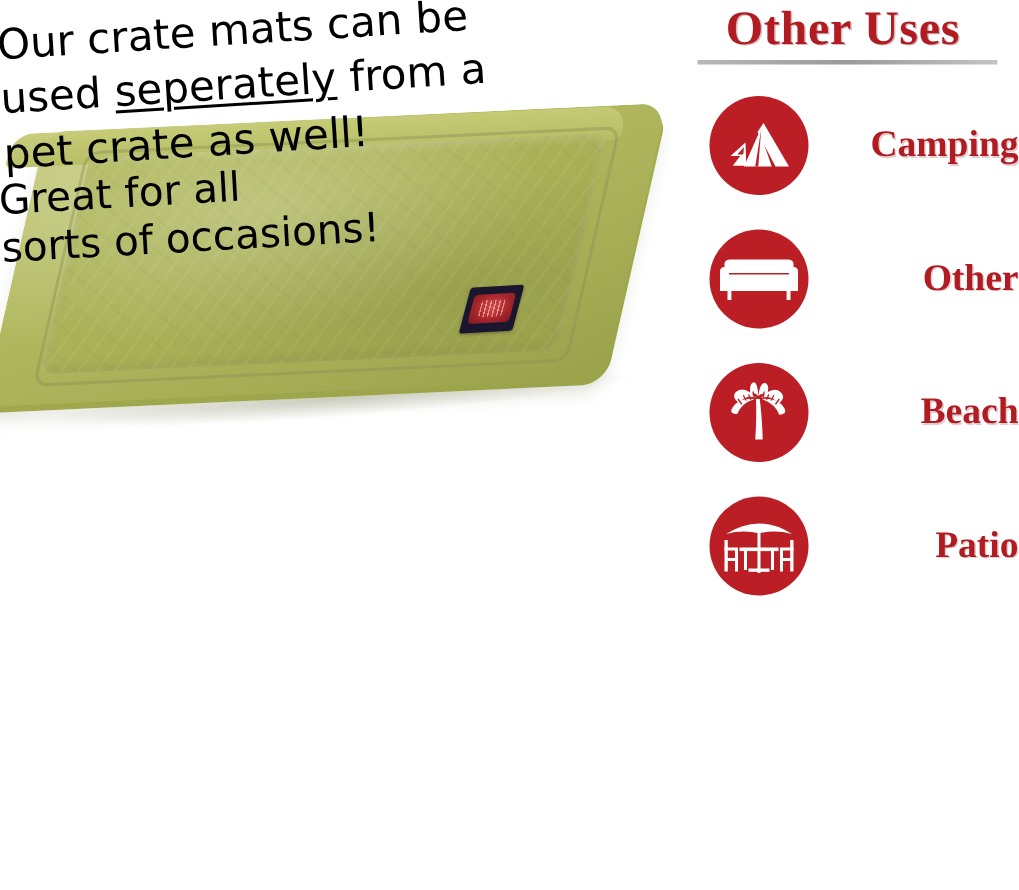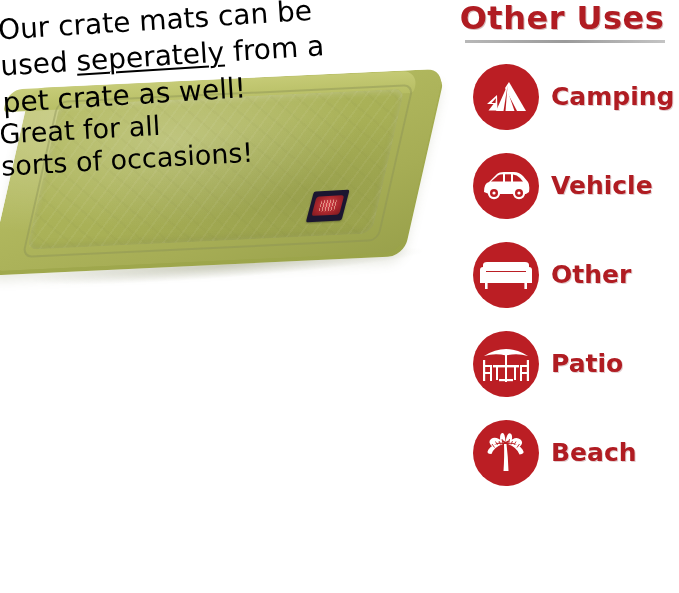--- a/index.html
+++ b/index.html
@@ -146,21 +146,21 @@
     width: 350px;
     font-size: 27px;
     line-height: 1.18;
     transform: rotate(-3.2deg);
   }
 
   
   #right-panel {
     position: absolute;
     left: 445px; top: 0;
-    width: 234px; height: 593px;
+    width: 234px; height: 593px; font-family: Liberation Serif, serif;
   }
   #other-uses-title {
     position: absolute;
     left: 0; top: 0;
     width: 234px;
     text-align: center;
     color: #b01c22;
     font-size: 32px;
     font-weight: bold;
     letter-spacing: .5px;
@@ -176,20 +176,21 @@
 
   #uses-list {
     position: absolute;
     left: 0; top: 52px;
     width: 234px;
   }
   .use-row {
     display: flex;
     align-items: center;
     height: 89px;
+    justify-content: space-between;
   }
   .use-badge {
     width: 66px; height: 66px;
     min-width: 66px;
     margin-left: 28px;
     border-radius: 50%;
     background: #bb1e24;
     display: flex;
     align-items: center;
     justify-content: center;
@@ -250,52 +251,51 @@
           <path d="M26 5 L43 34 L34 34 L22 11 Z" fill="#ffffff"></path>
           <path d="M25 7 L13 34 L31.5 34 L24 12 Z" fill="#ffffff"></path>
           <path d="M24.5 9 L22.5 34 L20.5 34 Z" fill="#bb1e24"></path>
           <path d="M14 18 L4 27 L10.5 27 L5.5 33.5 L14.5 33.5 Z" fill="#ffffff"></path>
           <path d="M13 21 L8.5 26 L12.5 26 Z" fill="#bb1e24"></path>
         </svg>
       </div>
       <div class="use-label">Camping</div>
     </div>
 
-    <div class="use-row">
-      <div class="use-badge">
-        <svg width="50" height="34" viewBox="0 0 50 34">
-          <path d="M3 23 Q3 14 8 13 L16 5 Q18 3 23 3 L33 3 Q38 3 42 7 L47 13 Q49 16 48 23 L45 25 L8 25 Z" fill="#ffffff"></path>
-          <path d="M10 12.5 L17 6.5 Q18.5 5.3 22 5.3 L22 12.5 Z" fill="#bb1e24"></path>
-          <path d="M24 5.3 L30 5.3 L30 12.5 L24 12.5 Z" fill="#bb1e24"></path>
-          <path d="M32 5.6 Q36 6 39 9 L42 12.5 L32 12.5 Z" fill="#bb1e24"></path>
-          <circle cx="13" cy="24" r="6.2" fill="#ffffff"></circle>
-          <circle cx="13" cy="24" r="4" fill="#bb1e24"></circle>
-          <circle cx="13" cy="24" r="1.6" fill="#ffffff"></circle>
-          <circle cx="38" cy="24" r="6.2" fill="#ffffff"></circle>
-          <circle cx="38" cy="24" r="4" fill="#bb1e24"></circle>
-          <circle cx="38" cy="24" r="1.6" fill="#ffffff"></circle>
-        </svg>
-      </div>
-      <div class="use-label">Vehicle</div>
-    </div>
 
     <div class="use-row">
       <div class="use-badge">
         <svg width="54" height="34" viewBox="0 0 54 34">
           <path d="M4 7 Q4 4 8 4 L46 4 Q50 4 50 7 L50 13 L4 13 Z" fill="#ffffff"></path>
           <path d="M1 12 Q1 9 4 9 Q7 9 7 12 L7 25 L1 25 Z" fill="#ffffff"></path>
           <path d="M47 12 Q47 9 50 9 Q53 9 53 12 L53 25 L47 25 Z" fill="#ffffff"></path>
           <rect x="5" y="14" width="44" height="11" rx="2" fill="#ffffff"></rect>
           <rect x="6" y="25" width="2.6" height="6" fill="#ffffff"></rect>
           <rect x="45.4" y="25" width="2.6" height="6" fill="#ffffff"></rect>
         </svg>
       </div>
       <div class="use-label">Other</div>
     </div>
 
+
+    <div class="use-row">
+      <div class="use-badge">
+        <svg width="48" height="46" viewBox="0 0 48 46">
+          <path d="M22 14 L24.5 14 Q26 26 26.5 41 L21.5 41 Q22.5 26 22 14 Z" fill="#ffffff"></path>
+          <path d="M23.5 12 Q23 2 20 3 Q17 4 18.5 13 Q20 8 23.5 12 Z" fill="#ffffff"></path>
+          <path d="M23.5 12 Q25 2 28.5 3.5 Q31.5 5 29 13 Q27.5 8.5 23.5 12 Z" fill="#ffffff"></path>
+          <path d="M22 13 Q14 5 9 9 Q5 12.5 11 17 Q14 11 22 13 Z" fill="#ffffff"></path>
+          <path d="M25.5 13 Q33.5 5 38.5 9.5 Q42.5 13 36.5 17.5 Q34 11.5 25.5 13 Z" fill="#ffffff"></path>
+          <path d="M21 14 Q11 13 6.5 19.5 Q3.5 24 9.5 24 Q12 17 21 14 Z" fill="#ffffff"></path>
+          <path d="M26 14 Q36 13 40.5 19.5 Q43.5 24 37.5 24.5 Q35 17.5 26 14 Z" fill="#ffffff"></path>
+          <path d="M20 9 L20.8 13 M17 11 L18.6 14.5 M13.5 11.5 L15.5 15 M10 14 L12.5 17.5 M27.5 9 L26.8 13 M30.5 11 L29 14.5 M34 11.5 L32 15 M37.5 14 L35 17.5" stroke="#bb1e24" stroke-width="0.9" fill="none"></path>
+        </svg>
+      </div>
+      <div class="use-label">Beach</div>
+    </div>
 
     <div class="use-row">
       <div class="use-badge">
         <svg width="54" height="42" viewBox="0 0 54 42">
           <path d="M5 13 Q27 -1 49 13 Q38 10 27 12.5 Q16 10 5 13 Z" fill="#ffffff"></path>
           <rect x="26" y="11" width="2" height="28" fill="#ffffff"></rect>
           <rect x="14" y="22" width="26" height="2.4" fill="#ffffff"></rect>
           <rect x="17" y="24" width="2" height="13" fill="#ffffff"></rect>
           <rect x="35" y="24" width="2" height="13" fill="#ffffff"></rect>
           <rect x="20" y="36" width="14" height="2.2" fill="#ffffff"></rect>
@@ -305,30 +305,14 @@
           <path d="M5 29 L12.5 29 L12.5 31 L5 31 Z" fill="#ffffff"></path>
           <path d="M47.8 17 L50 17 L50 38 L47.8 38 Z" fill="#ffffff"></path>
           <path d="M41 22 L50 22 L50 24 L41 24 Z" fill="#ffffff"></path>
           <path d="M41 23 L43 23 L43 38 L41 38 Z" fill="#ffffff"></path>
           <path d="M41.5 29 L49 29 L49 31 L41.5 31 Z" fill="#ffffff"></path>
         </svg>
       </div>
       <div class="use-label">Patio</div>
     </div>
 
-    <div class="use-row">
-      <div class="use-badge">
-        <svg width="48" height="46" viewBox="0 0 48 46">
-          <path d="M22 14 L24.5 14 Q26 26 26.5 41 L21.5 41 Q22.5 26 22 14 Z" fill="#ffffff"></path>
-          <path d="M23.5 12 Q23 2 20 3 Q17 4 18.5 13 Q20 8 23.5 12 Z" fill="#ffffff"></path>
-          <path d="M23.5 12 Q25 2 28.5 3.5 Q31.5 5 29 13 Q27.5 8.5 23.5 12 Z" fill="#ffffff"></path>
-          <path d="M22 13 Q14 5 9 9 Q5 12.5 11 17 Q14 11 22 13 Z" fill="#ffffff"></path>
-          <path d="M25.5 13 Q33.5 5 38.5 9.5 Q42.5 13 36.5 17.5 Q34 11.5 25.5 13 Z" fill="#ffffff"></path>
-          <path d="M21 14 Q11 13 6.5 19.5 Q3.5 24 9.5 24 Q12 17 21 14 Z" fill="#ffffff"></path>
-          <path d="M26 14 Q36 13 40.5 19.5 Q43.5 24 37.5 24.5 Q35 17.5 26 14 Z" fill="#ffffff"></path>
-          <path d="M20 9 L20.8 13 M17 11 L18.6 14.5 M13.5 11.5 L15.5 15 M10 14 L12.5 17.5 M27.5 9 L26.8 13 M30.5 11 L29 14.5 M34 11.5 L32 15 M37.5 14 L35 17.5" stroke="#bb1e24" stroke-width="0.9" fill="none"></path>
-        </svg>
-      </div>
-      <div class="use-label">Beach</div>
-    </div>
-
   </div>
 </div>
 
 </body></html>

